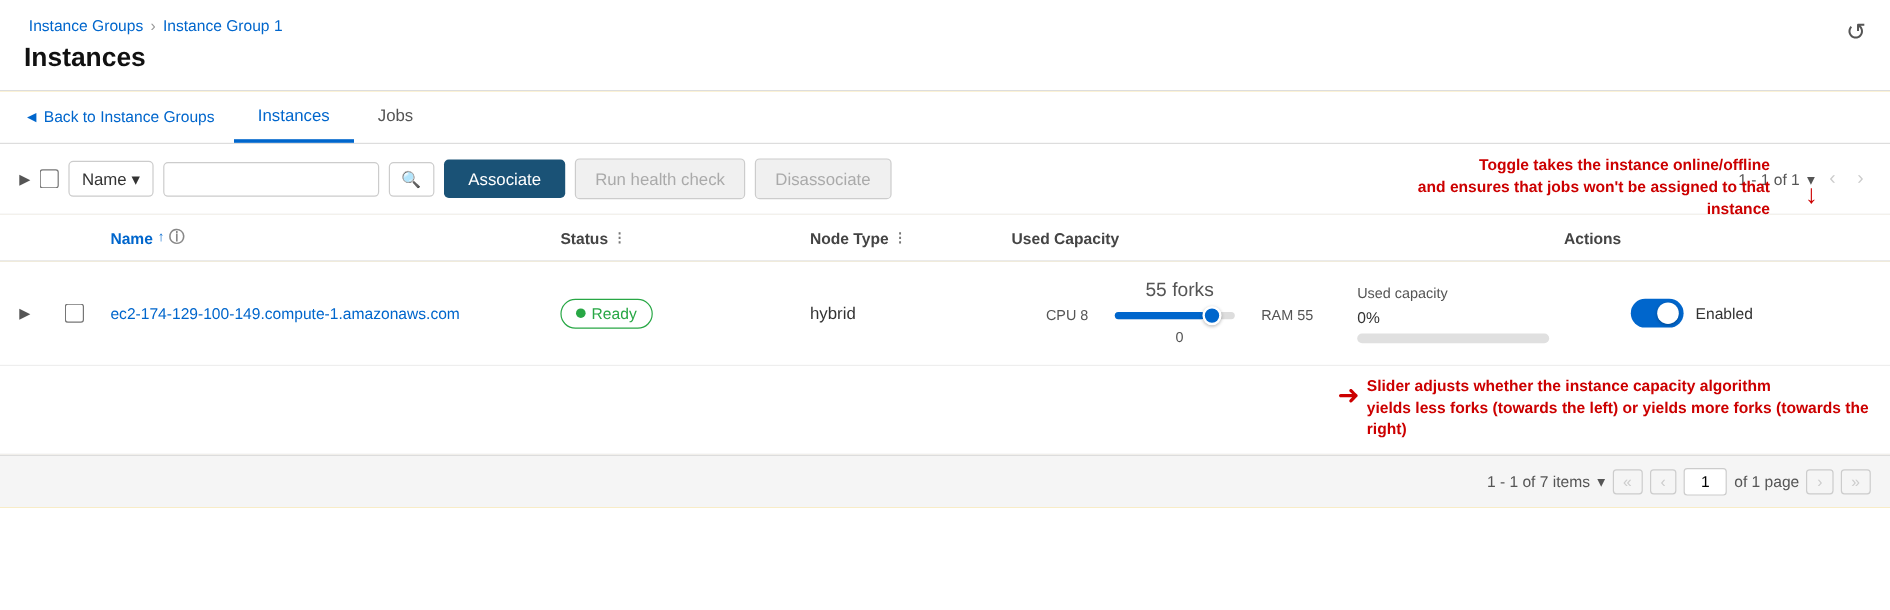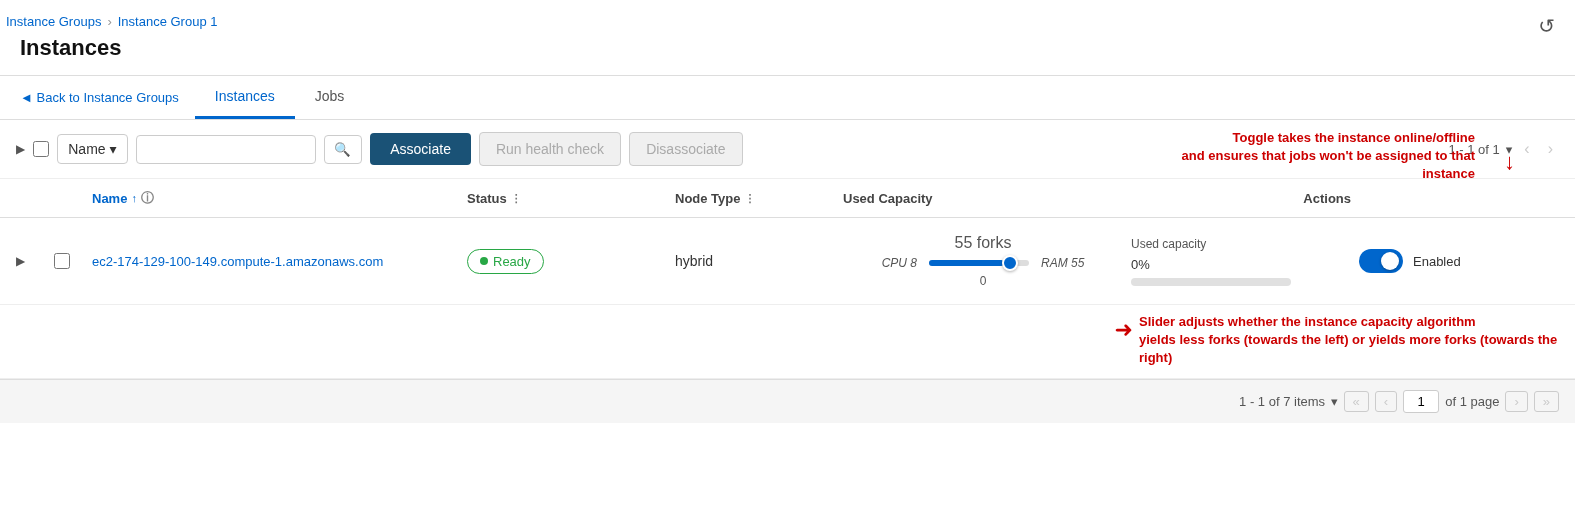--- a/index.html
+++ b/index.html
@@ -1,18 +1,18 @@
 <!DOCTYPE html>
 <html><head>
   <meta charset="utf-8">
   <style>
     * { box-sizing: border-box; margin: 0; padding: 0; }
     body { font-family: -apple-system, BlinkMacSystemFont, 'Segoe UI', sans-serif; font-size: 14px; background: #fff; color: #333; }
 
-    .breadcrumb { display: flex; align-items: center; gap: 6px; padding: 14px 6px 4px; font-size: 13px; }
+    .breadcrumb { display: flex; align-items: center; gap: 6px; padding: 14px 24px 4px; font-size: 13px; }
     .breadcrumb a { color: #0066cc; text-decoration: none; }
     .breadcrumb-sep { color: #999; }
     .breadcrumb-current { color: #0066cc; }
 
     .page-title { padding: 2px 20px 14px; font-size: 22px; font-weight: 600; color: #111; }
 
     .history-btn { position: absolute; top: 14px; right: 20px; background: none; border: none; cursor: pointer; color: #555; font-size: 20px; }
 
     .main-container { background: #eab308; border-top: 1px solid #ddd; }
 
@@ -40,21 +40,21 @@
     .filter-icon { color: #777; font-size: 11px; cursor: pointer; }
 
     .table-row { display: grid; grid-template-columns: 30px 30px 1fr 200px 160px 280px 220px 200px; align-items: center; padding: 16px 16px; background: #fff; border-bottom: 1px solid #eee; gap: 8px; min-height: 80px; }
     .row-expand { color: #555; font-size: 12px; cursor: pointer; }
     .instance-link { color: #0066cc; text-decoration: none; font-size: 13px; }
     .status-badge { display: inline-flex; align-items: center; gap: 5px; padding: 4px 12px; border-radius: 20px; border: 1px solid #28a745; color: #28a745; font-size: 13px; }
     .status-dot { width: 8px; height: 8px; border-radius: 50%; background: #28a745; }
 
     .capacity-cell { display: flex; flex-direction: column; align-items: center; gap: 4px; }
     .forks-label { font-size: 16px; color: #555; }
-    .slider-row { display: flex; align-items: center; gap: 12px; font-size: 12px; font-style: italic; }
+    .slider-row { display: flex; align-items: center; gap: 22px; font-size: 12px; }
     .slider-label { font-size: 12px; color: #555; }
     .slider-track { position: relative; width: 100px; height: 6px; background: #ddd; border-radius: 3px; }
     .slider-fill { position: absolute; left: 0; top: 0; height: 6px; background: #0066cc; border-radius: 3px; width: 75%; }
     .slider-thumb { position: absolute; top: -5px; left: 73%; width: 16px; height: 16px; border-radius: 50%; background: #0066cc; border: 2px solid #fff; box-shadow: 0 1px 3px rgba(0,0,0,0.3); }
     .zero-label { font-size: 12px; color: #555; }
 
     .used-capacity-cell { display: flex; flex-direction: column; gap: 6px; }
     .used-capacity-label { font-size: 12px; color: #555; }
     .progress-bar-bg { width: 160px; height: 8px; background: #e0e0e0; border-radius: 4px; }
     .progress-bar-fill { height: 8px; background: #aaa; border-radius: 4px; width: 0%; }

